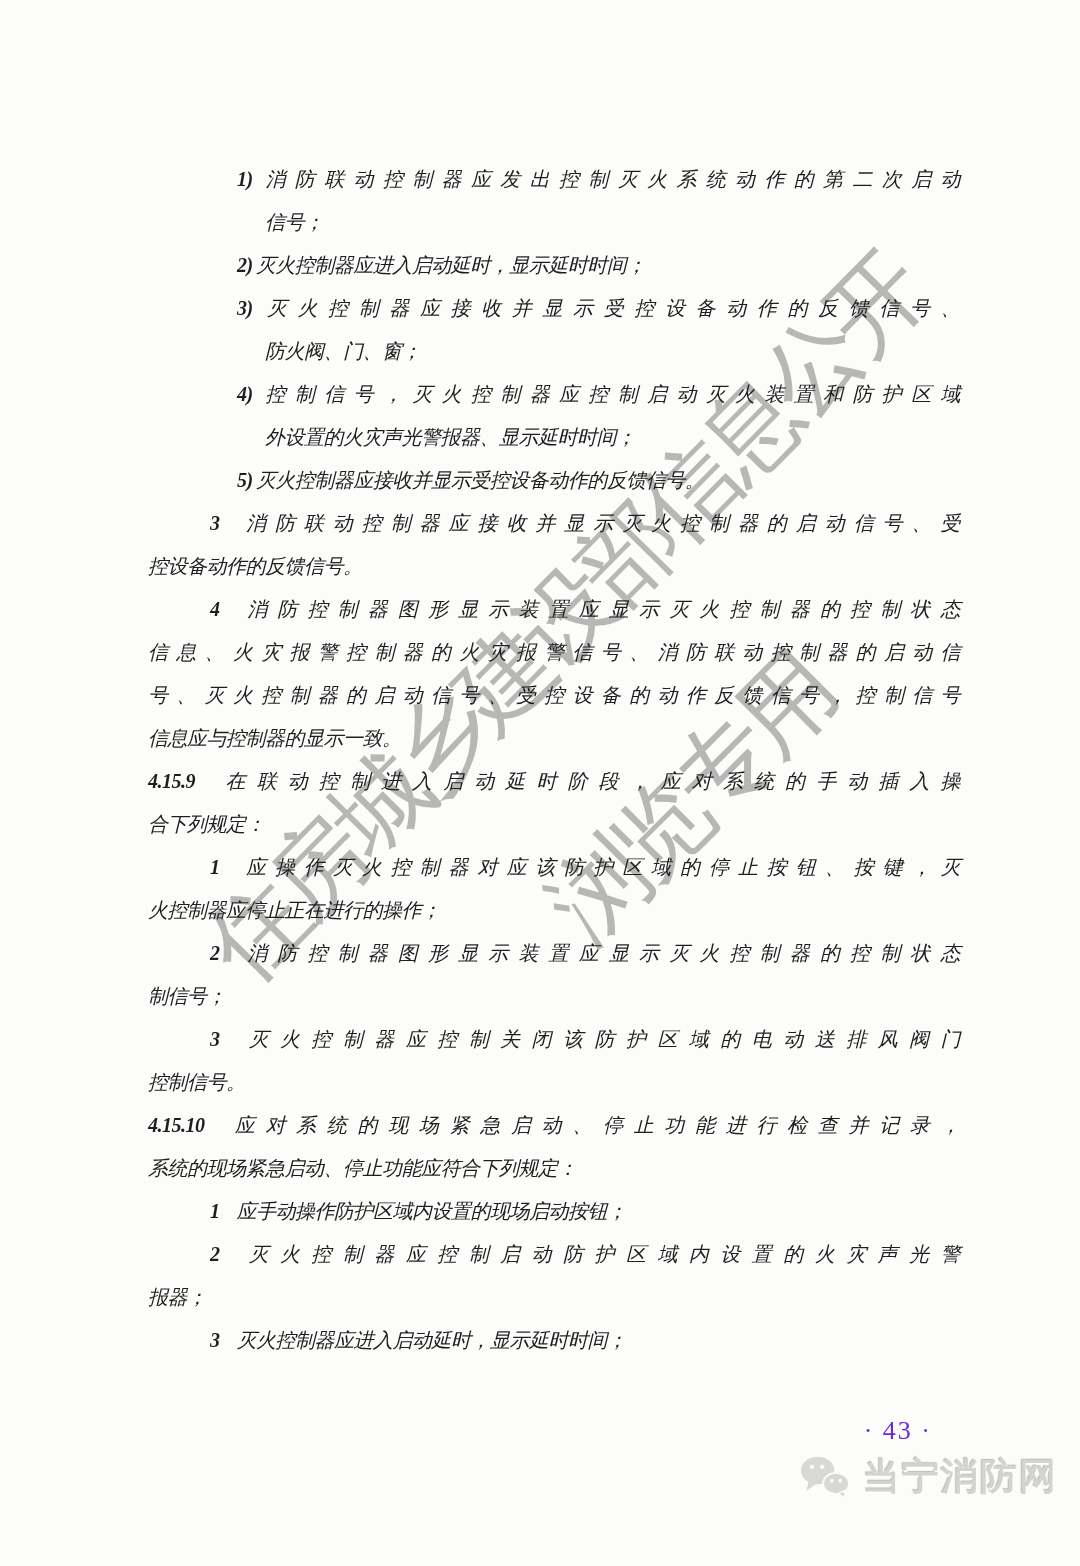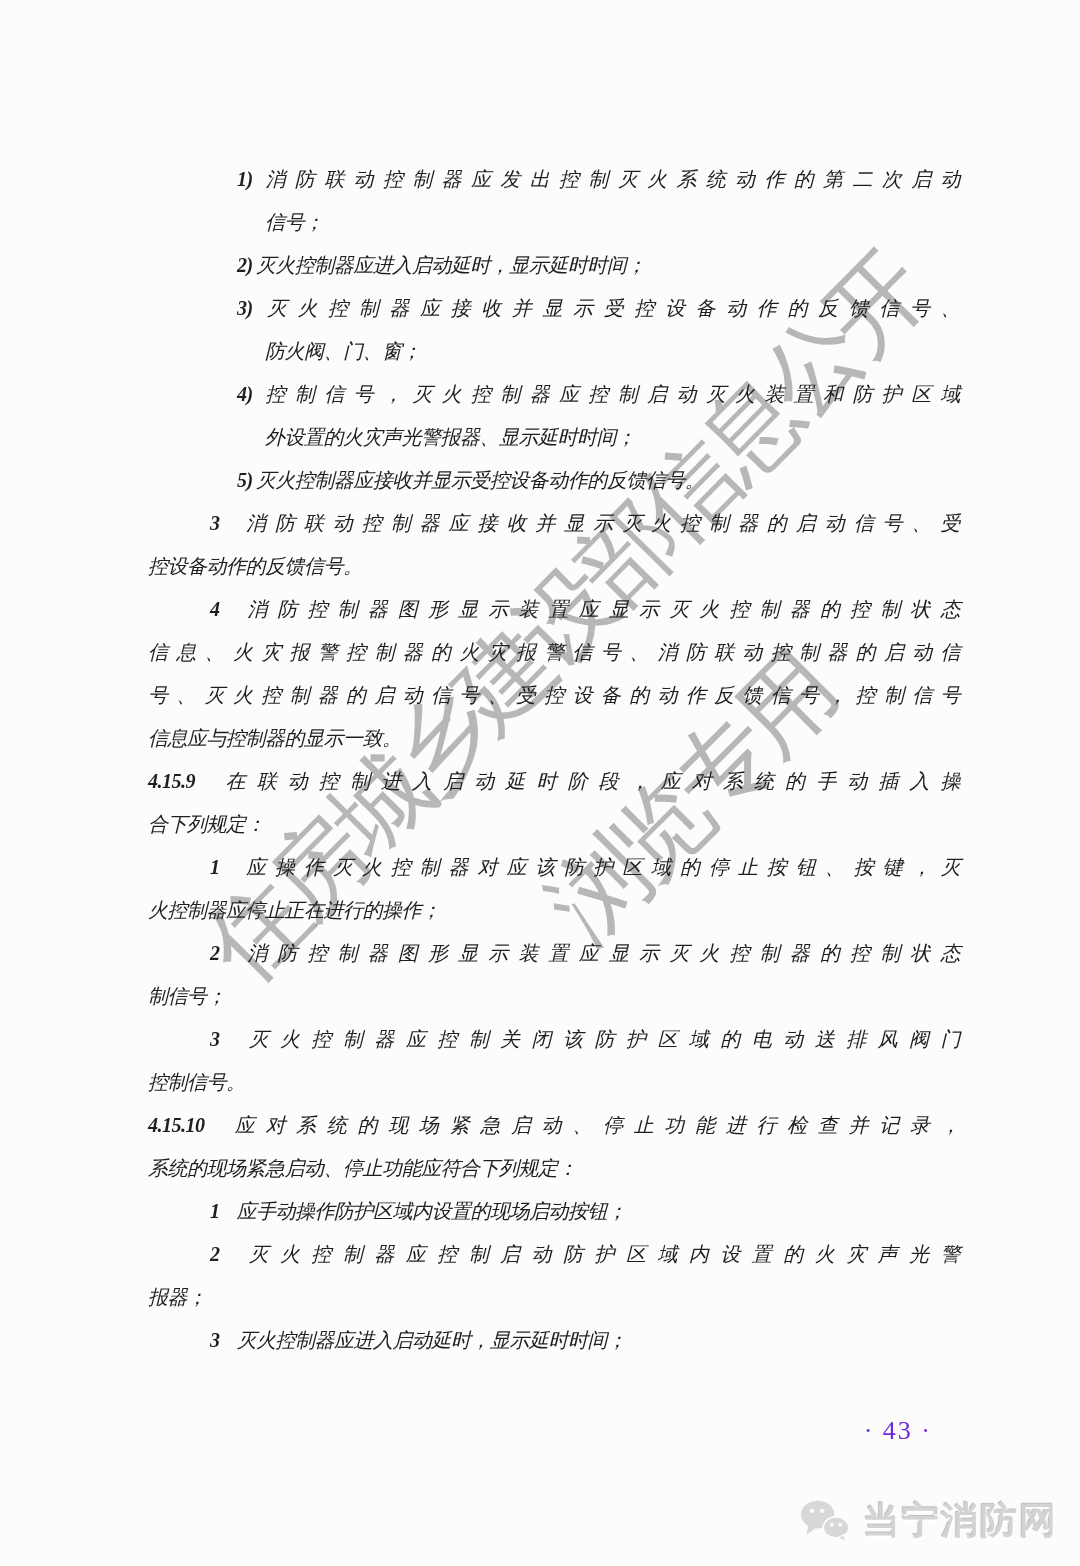--- a/index.html
+++ b/index.html
@@ -60,21 +60,21 @@
 
   
   .pagenum {
     position:absolute; top:1416px; right:148px;
     font-size:26px; letter-spacing:2px; color:#6d28d9;
     z-index:2;
   }
 
   
   .footer-logo {
-    position:absolute; top:1496px; right:22px;
+    position:absolute; top:1452px; right:22px;
     display:flex; align-items:center; gap:10px;
     z-index:2;
   }
   .footer-logo .txt {
     font-family:"Liberation Sans","DejaVu Sans",sans-serif;
     font-size:37px; font-weight:bold; letter-spacing:2px;
     color:#d3d3d1;
     text-shadow:1px 2px 0 #ffffff, -1px -1px 1px #bcbcba;
   }
   .wechat-icon { width:56px; height:48px; }

